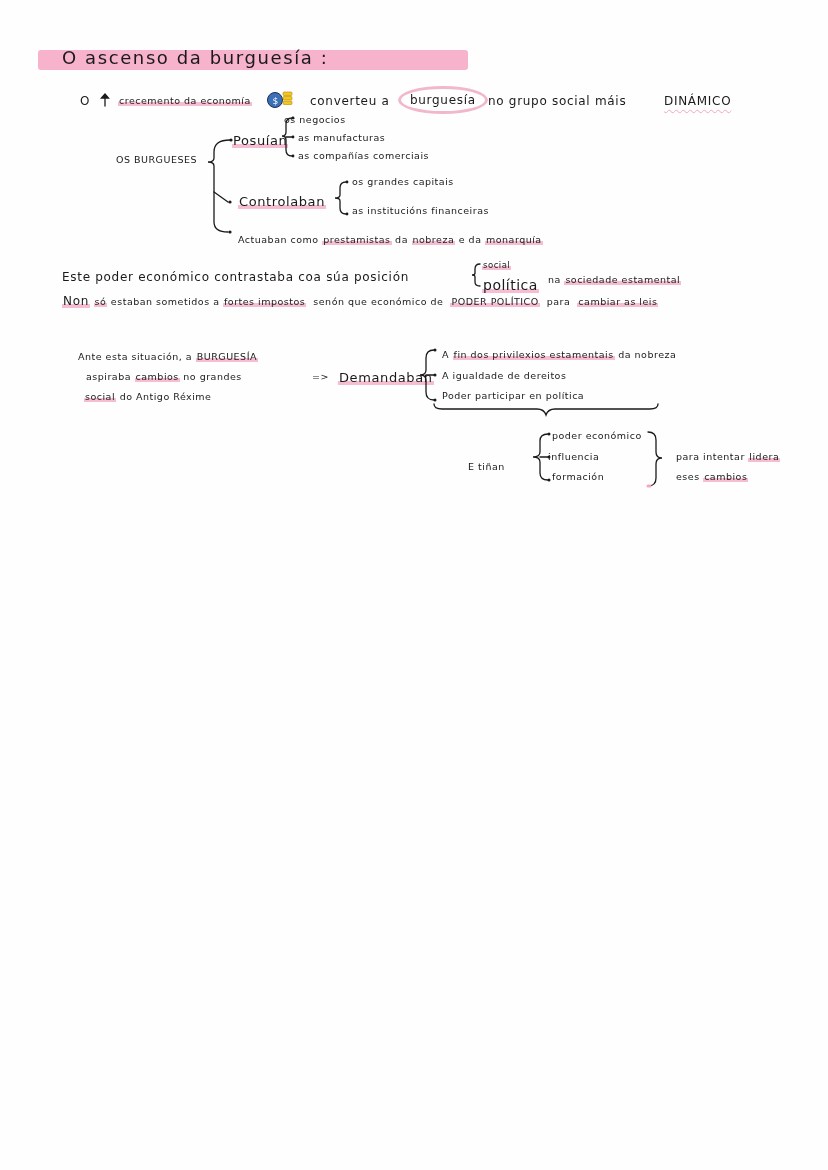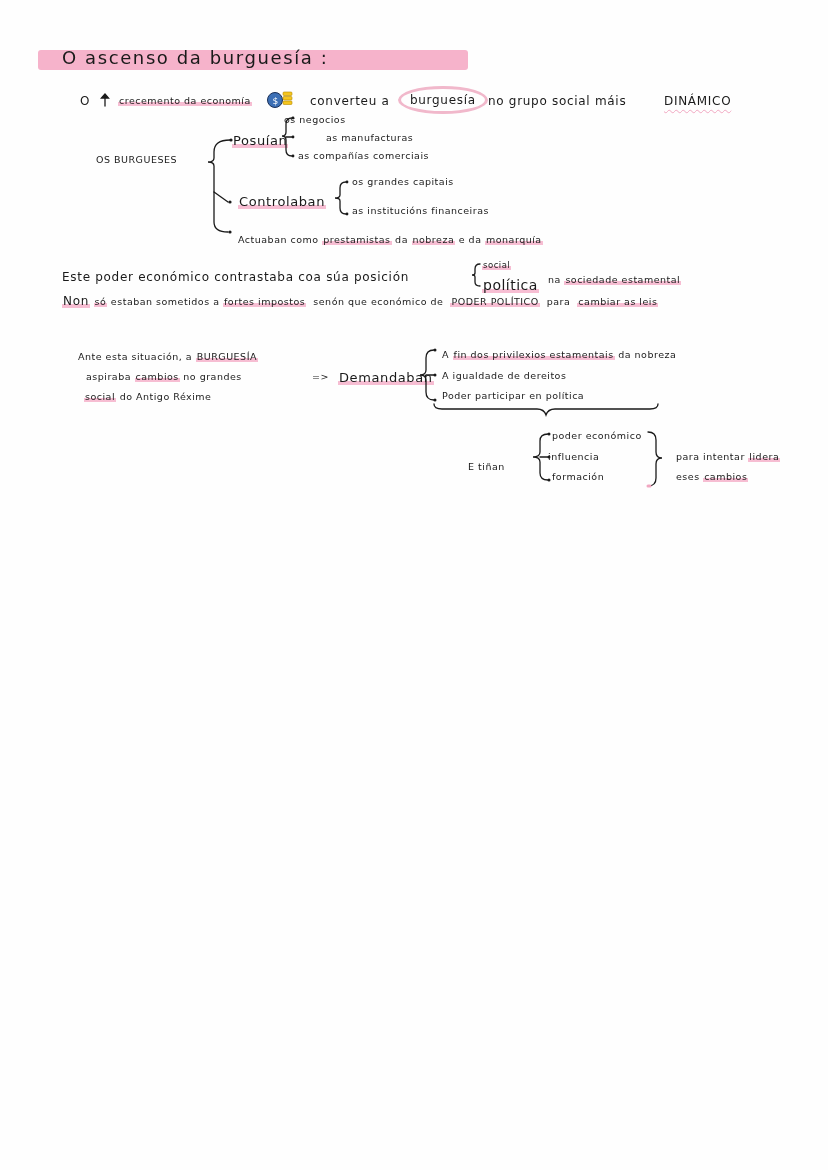--- a/index.html
+++ b/index.html
@@ -35,39 +35,39 @@
   <text x="6.5" y="15.5" font-size="9" fill="#fff" font-family="DejaVu Sans, sans-serif">$</text>
   <rect x="17" y="4" width="9" height="3.5" rx="1" fill="#f5c51e" stroke="#b48a00" stroke-width="0.6"></rect>
   <rect x="17" y="8.5" width="9" height="3.5" rx="1" fill="#f5c51e" stroke="#b48a00" stroke-width="0.6"></rect>
   <rect x="17" y="13" width="9" height="3.5" rx="1" fill="#f5c51e" stroke="#b48a00" stroke-width="0.6"></rect>
 </svg>
 <div class="abs tm" style="left:310px;top:94px;">converteu a</div>
 <div class="abs tm circle" style="left:398px;top:86px;padding:4px 9px;">burguesía</div>
 <div class="abs tm" style="left:488px;top:94px;">no grupo social máis</div>
 <div class="abs tm wavy" style="left:664px;top:94px;">DINÁMICO</div>
 
-<div class="abs ts" style="left:96px;top:154px;">OS BURGUESES</div>
+<div class="abs ts" style="left:116px;top:154px;">OS BURGUESES</div>
 <svg style="left:200px;top:130px;width:40px;height:110px;">
   <path d="M30 10 Q14 10 14 22 L14 28 Q14 32 8 32 Q14 32 14 36 L14 92 Q14 102 28 102"></path>
   <line x1="14" y1="62" x2="28" y2="72"></line>
   <circle class="dot" cx="31" cy="10" r="1.6"></circle>
     <circle class="dot" cx="30" cy="72" r="1.6"></circle>
     <circle class="dot" cx="30" cy="102" r="1.6"></circle>
 </svg>
 
 <div class="abs t hl" style="left:232px;top:133px;">Posuían</div>
 <svg style="left:280px;top:114px;width:16px;height:46px;">
   <path d="M12 4 Q6 4 6 10 L6 18 Q6 22 2 22 Q6 22 6 26 L6 36 Q6 42 12 42"></path>
   <line x1="6" y1="23" x2="12" y2="23"></line>
   <circle class="dot" cx="13" cy="4" r="1.4"></circle>
     <circle class="dot" cx="13" cy="23" r="1.4"></circle>
     <circle class="dot" cx="13" cy="42" r="1.4"></circle>
 </svg>
 <div class="abs ts" style="left:284px;top:114px;">os negocios</div>
-<div class="abs ts" style="left:298px;top:132px;margin-left:28px;">as manufacturas</div>
+<div class="abs ts" style="left:298px;top:132px;">as manufacturas</div>
 <div class="abs ts" style="left:298px;top:150px;">as compañías comerciais</div>
 
 <div class="abs t hl" style="left:238px;top:194px;">Controlaban</div>
 <svg style="left:332px;top:178px;width:18px;height:40px;">
   <path d="M14 4 Q8 4 8 10 L8 17 Q8 20 3 20 Q8 20 8 23 L8 30 Q8 36 14 36"></path>
   <circle class="dot" cx="15" cy="4" r="1.4"></circle>
     <circle class="dot" cx="15" cy="36" r="1.4"></circle>
 </svg>
 <div class="abs ts" style="left:352px;top:176px;">os grandes capitais</div>
 <div class="abs ts" style="left:352px;top:205px;">as institucións financeiras</div>

